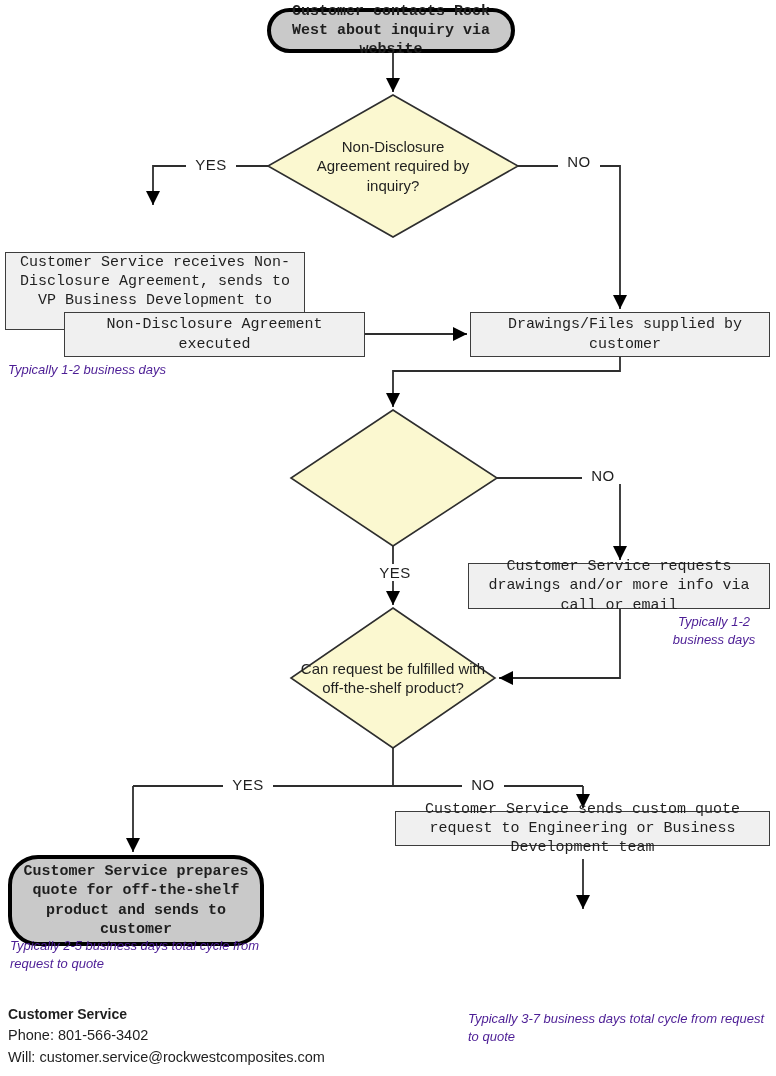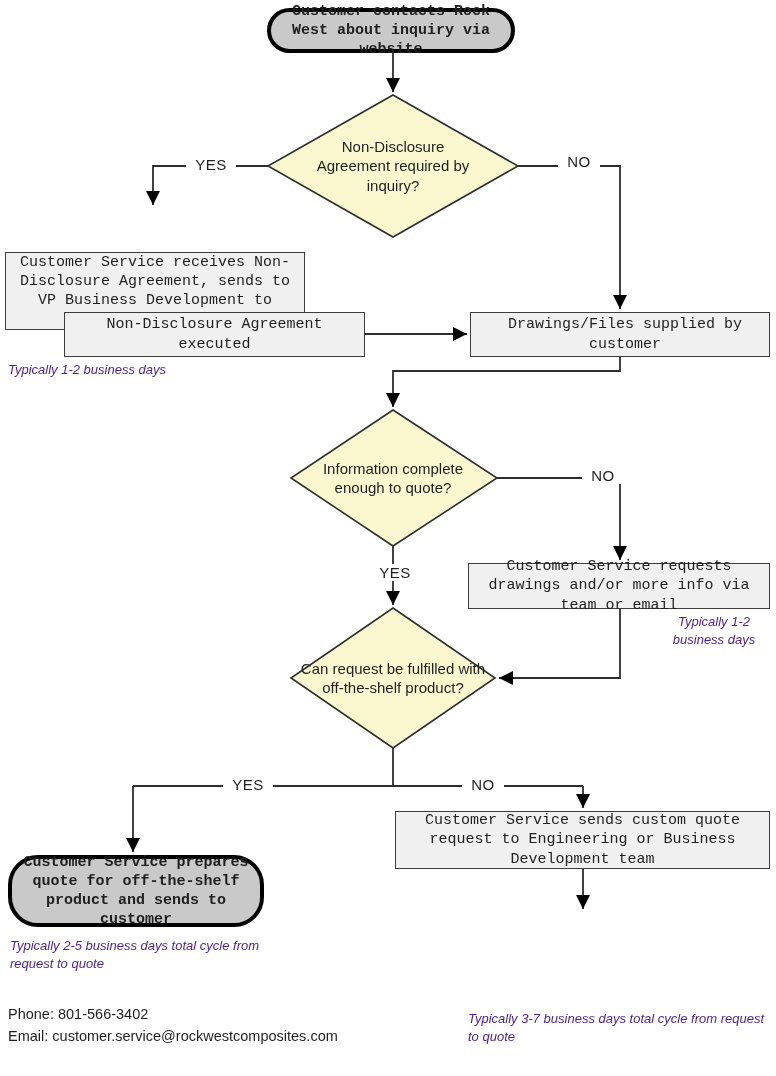--- a/index.html
+++ b/index.html
@@ -68,43 +68,43 @@
   </svg>
 
   <div class="node terminal" style="left:267px;top:8px;width:248px;height:45px;">Customer contacts Rock West about inquiry via website</div>
 
   <div class="node process" style="left:5px;top:208px;width:300px;height:78px;margin-top:44px;">Customer Service receives Non-Disclosure Agreement, sends to VP Business Development to execute</div>
 
   <div class="node process" style="left:20px;top:312px;width:301px;height:45px;margin-left:44px;">Non-Disclosure Agreement executed</div>
 
   <div class="node process" style="left:470px;top:312px;width:300px;height:45px;padding-left:16px;">Drawings/Files supplied by customer</div>
 
-  <div class="node process" style="left:468px;top:563px;width:302px;height:46px;">Customer Service requests drawings and/or more info via team or email</div>
+  <div class="node process" style="left:468px;top:563px;width:302px;height:46px;">Customer Service requests drawings and/or more info via call or email</div>
 
-  <div class="node process" style="left:395px;top:811px;width:375px;height:58px;">Customer Service sends custom quote request to Engineering or Business Development team</div>
+  <div class="node process" style="left:395px;top:811px;width:375px;height:35px;">Customer Service sends custom quote request to Engineering or Business Development team</div>
 
-  <div class="node terminal" style="left:8px;top:855px;width:256px;height:72px;border-radius:30px;">Customer Service prepares quote for off-the-shelf product and sends to customer</div>
+  <div class="node terminal" style="left:8px;top:855px;width:256px;height:91px;border-radius:30px;">Customer Service prepares quote for off-the-shelf product and sends to customer</div>
 
 
   <div class="diamond-text" style="left:308px;top:127px;width:170px;height:78px;">Non-Disclosure Agreement required by inquiry?</div>
 
-  <div class="diamond-text" style="left:300px;top:442px;width:186px;height:72px;">Information complete enough to quote?</div>
 
   <div class="diamond-text" style="left:296px;top:642px;width:194px;height:72px;">Can request be fulfilled with off-the-shelf product?</div>
 
   <div class="edge-label" style="left:186px;top:156px;width:44px;">YES</div>
   <div class="edge-label" style="left:558px;top:153px;width:36px;">NO</div>
   <div class="edge-label" style="left:582px;top:467px;width:36px;">NO</div>
   <div class="edge-label" style="left:370px;top:564px;width:44px;">YES</div>
   <div class="edge-label" style="left:223px;top:776px;width:44px;">YES</div>
   <div class="edge-label" style="left:462px;top:776px;width:36px;">NO</div>
 
   <div class="caption" style="left:8px;top:361px;width:230px;text-align:left;">Typically 1-2 business days</div>
   <div class="caption" style="left:658px;top:613px;width:112px;text-align:center;">Typically 1-2 business days</div>
   <div class="caption" style="left:10px;top:937px;width:252px;text-align:left;">Typically 2-5 business days total cycle from request to quote</div>
   <div class="caption" style="left:468px;top:1010px;width:300px;">Typically 3-7 business days total cycle from request to quote</div>
 
   <div class="footer">
+    <div class="t">Customer Service</div>
     <div>Phone: 801-566-3402</div>
-    <div>Email: customer.service@rockwestcomposites.com</div>
+    <div>Will: customer.service@rockwestcomposites.com</div>
   </div>
 
 </div>
 
 </body></html>

